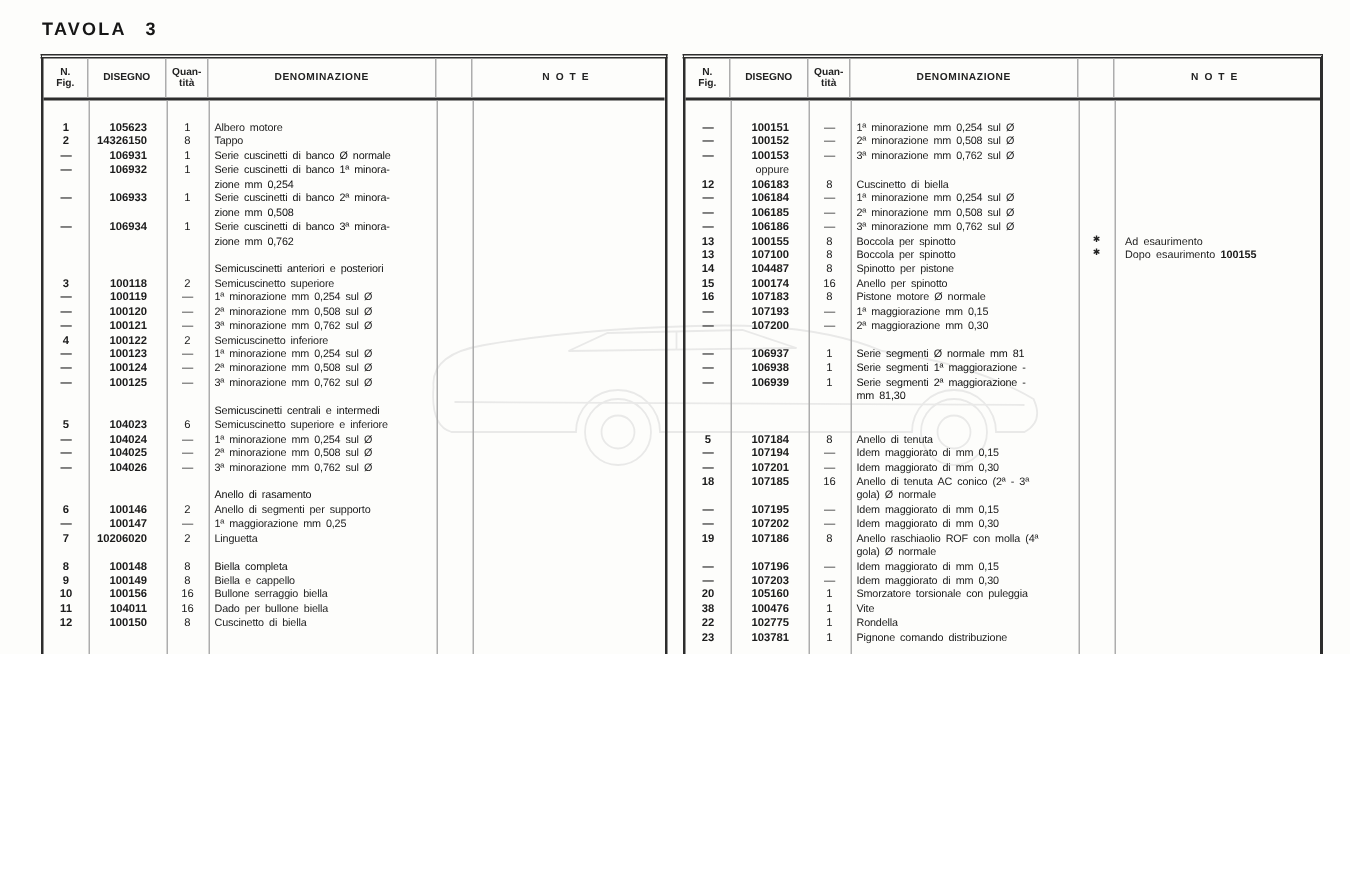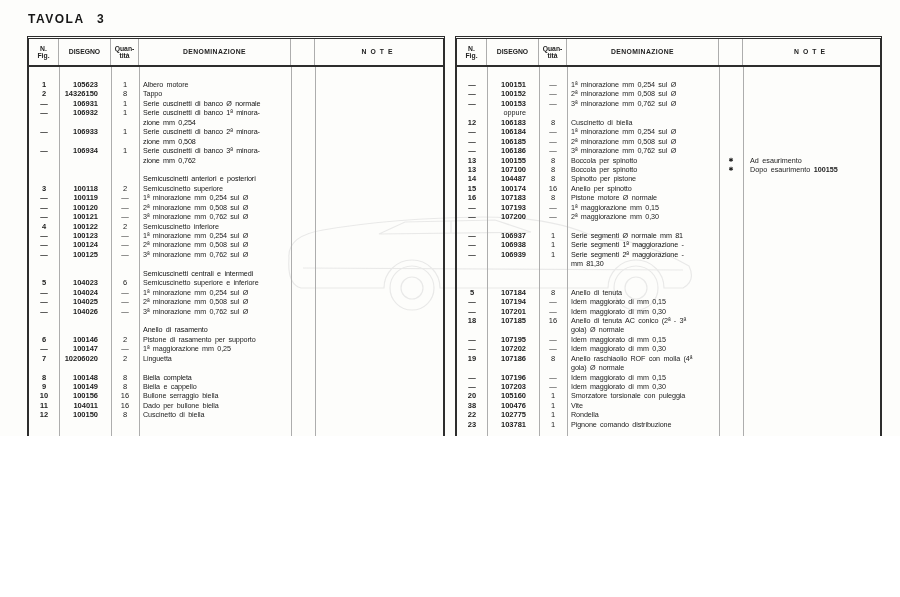--- a/index.html
+++ b/index.html
@@ -284,21 +284,21 @@
           <span class="c c-d"></span>
           <span class="c c-q"></span>
           <span class="c c-t b">Anello di rasamento</span>
           <span class="c c-s"></span>
           <span class="c c-n"></span>
         </div>
         <div class="trow">
           <span class="c c-f">6</span>
           <span class="c c-d">100146</span>
           <span class="c c-q">2</span>
-          <span class="c c-t">Pistone di rasamento per supporto</span>
+          <span class="c c-t">Anello di segmenti per supporto</span>
           <span class="c c-s"></span>
           <span class="c c-n"></span>
         </div>
         <div class="trow">
           <span class="c c-f">—</span>
           <span class="c c-d">100147</span>
           <span class="c c-q">—</span>
           <span class="c c-t">1ª maggiorazione mm 0,25</span>
           <span class="c c-s"></span>
           <span class="c c-n"></span>

